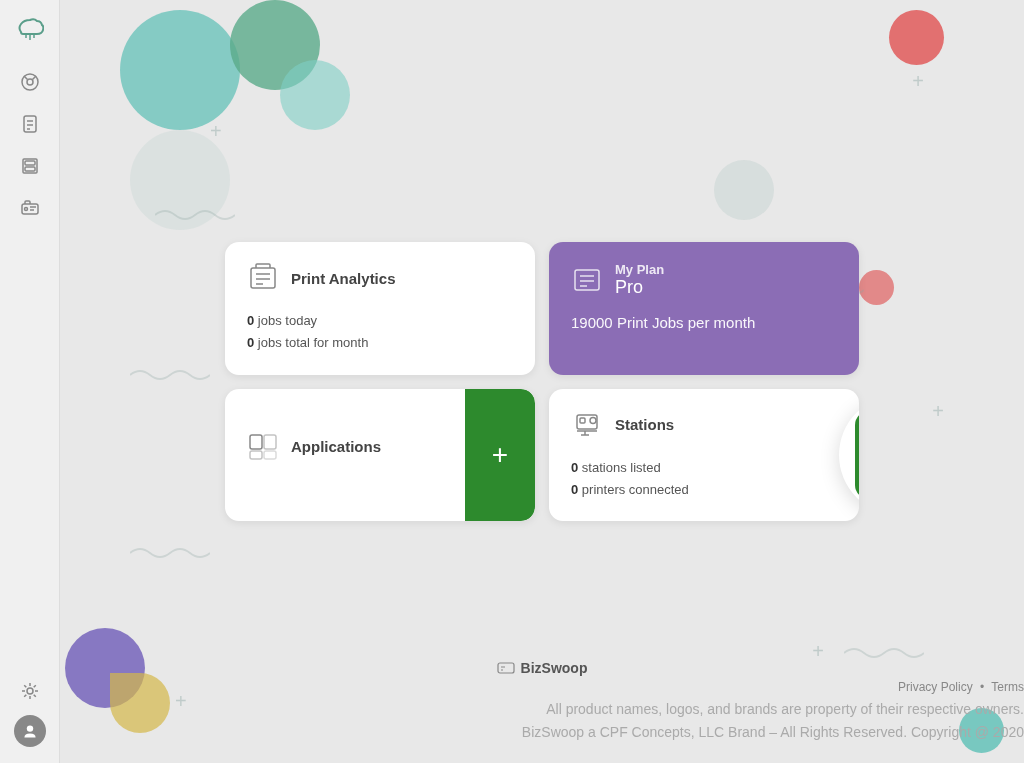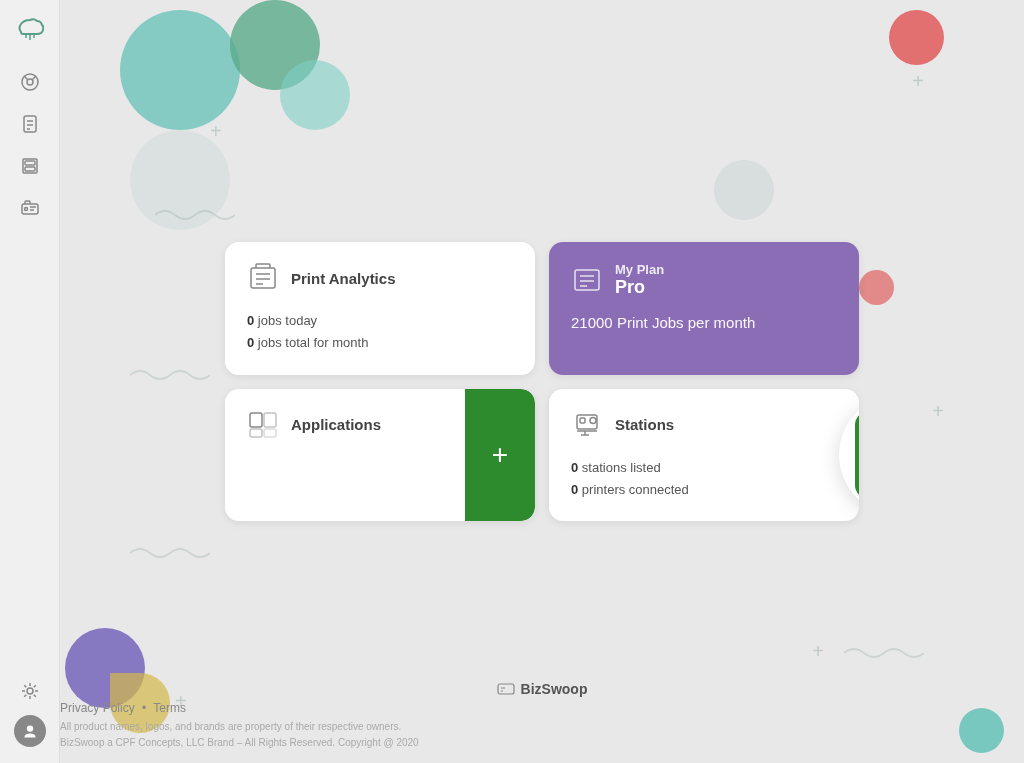--- a/index.html
+++ b/index.html
@@ -227,21 +227,21 @@
     }
 
     .card-plan .card-title {
       color: rgba(255,255,255,0.85);
       font-size: 13px;
       font-weight: 700;
     }
 
     .card-plan .plan-name {
       font-size: 18px;
-      font-weight: 700;
+      font-weight: 400;
       color: white;
     }
 
     .card-plan .plan-jobs {
       font-size: 15px;
       color: rgba(255,255,255,0.95);
       margin-top: 6px;
     }
 
     .card-plan .plan-extra {
@@ -250,21 +250,20 @@
       margin-top: 2px;
     }
 
     .card-plan .card-icon {
       color: rgba(255,255,255,0.8);
     }
 
     
     .card-applications {
       display: flex;
-      flex-direction: column;
       overflow: hidden;
     }
 
     .card-add-btn {
       position: absolute;
       right: 0;
       top: 0;
       bottom: 0;
       width: 70px;
       background: #2d8a2d;
@@ -311,24 +310,24 @@
       border-radius: 14px;
       display: flex;
       align-items: center;
       justify-content: center;
       cursor: pointer;
     }
 
     
     .footer {
       position: absolute;
-      bottom: 12px;
+      bottom: 20px;
       left: 60px;
       right: 0;
-      text-align: left;
+      text-align: right;
       z-index: 5;
     }
 
     .footer-logo-row {
       display: flex;
       align-items: center;
       justify-content: center;
       gap: 6px;
       margin-bottom: 4px;
     }
@@ -348,21 +347,21 @@
     .footer-links a {
       color: #888;
       text-decoration: none;
     }
 
     .footer-links .dot {
       margin: 0 4px;
     }
 
     .footer-copy {
-      font-size: 10px;
+      font-size: 14px;
       color: #aaa;
       line-height: 1.6;
     }
 
     
     .wavy-svg {
       position: absolute;
       pointer-events: none;
     }
   </style>
@@ -486,21 +485,21 @@
           <svg viewBox="0 0 32 32" fill="none" stroke="rgba(255,255,255,0.8)" stroke-width="1.5" width="32" height="32">
             <rect x="4" y="6" width="24" height="20" rx="2"></rect>
             <path d="M9,12 H23 M9,17 H23 M9,22 H16"></path>
           </svg>
         </div>
         <div>
           <div class="card-title">My Plan</div>
           <div class="plan-name">Pro</div>
         </div>
       </div>
-      <div class="plan-jobs">21000 Print Jobs per month</div>
+      <div class="plan-jobs">19000 Print Jobs per month</div>
     </div>
 
     <div class="card card-applications" style="padding-right: 85px;">
       <div class="card-header">
         <div class="card-icon">
           <svg viewBox="0 0 32 32" fill="none" stroke="#888" stroke-width="1.5" width="32" height="32">
             <rect x="3" y="4" width="12" height="14" rx="2"></rect>
             <rect x="17" y="4" width="12" height="14" rx="2" opacity="0.5"></rect>
             <rect x="3" y="20" width="12" height="8" rx="2" opacity="0.5"></rect>
             <rect x="17" y="20" width="12" height="8" rx="2" opacity="0.3"></rect>

